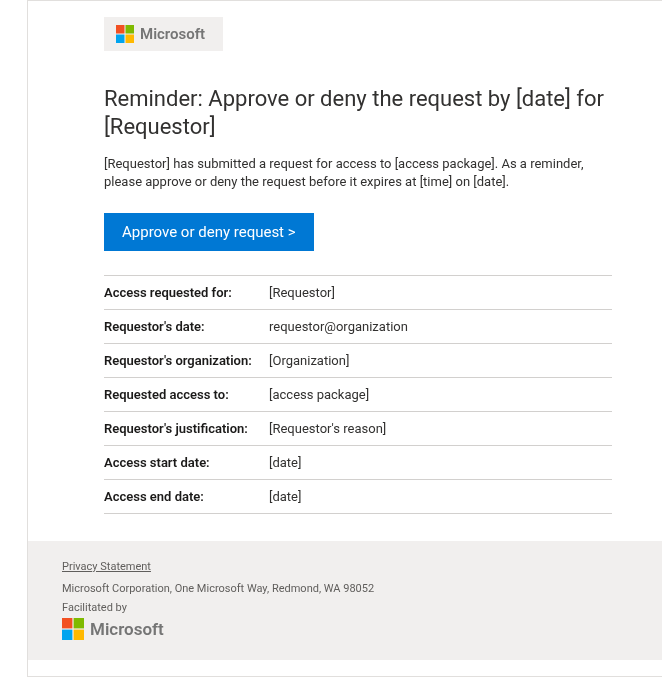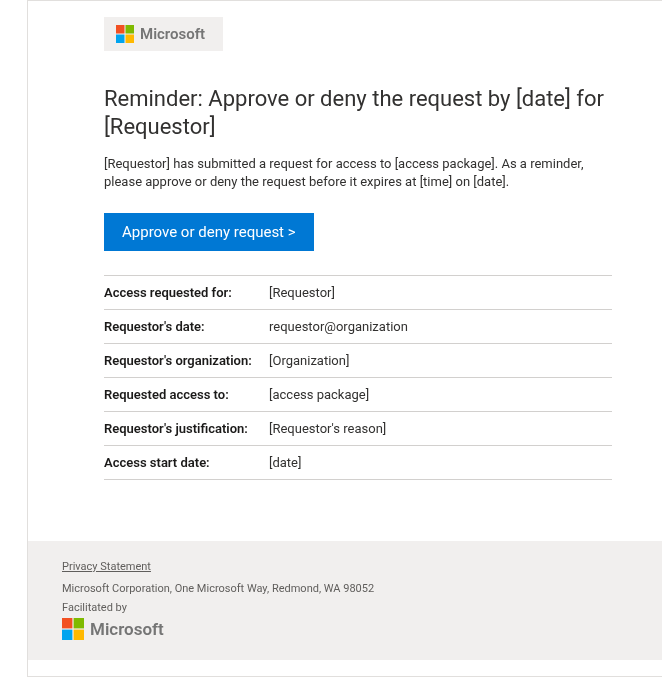--- a/index.html
+++ b/index.html
@@ -147,20 +147,24 @@
           <td class="value">[access package]</td>
         </tr>
         <tr>
           <td class="label">Requestor's justification:</td>
           <td class="value">[Requestor's reason]</td>
         </tr>
         <tr>
           <td class="label">Access start date:</td>
           <td class="value">[date]</td>
         </tr>
+        <tr>
+          <td class="label">Access end date:</td>
+          <td class="value">[date]</td>
+        </tr>
       </tbody>
     </table>
 
   </div>
 
   <div class="footer">
     <a href="#" class="privacy">Privacy Statement</a>
     <div class="addr">Microsoft Corporation, One Microsoft Way, Redmond, WA 98052</div>
     <div class="facil">Facilitated by</div>
     <div class="footer-logo">

